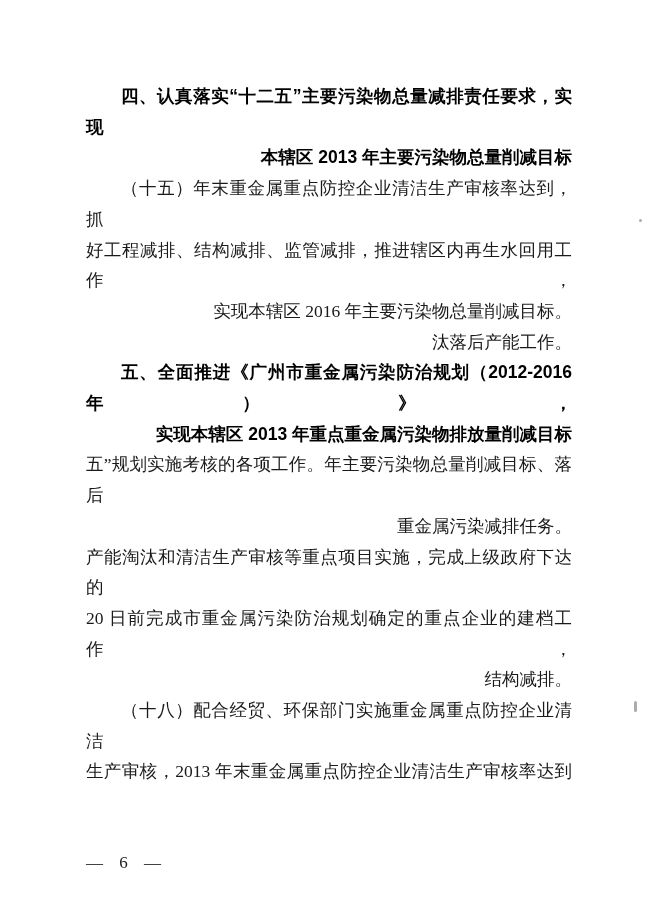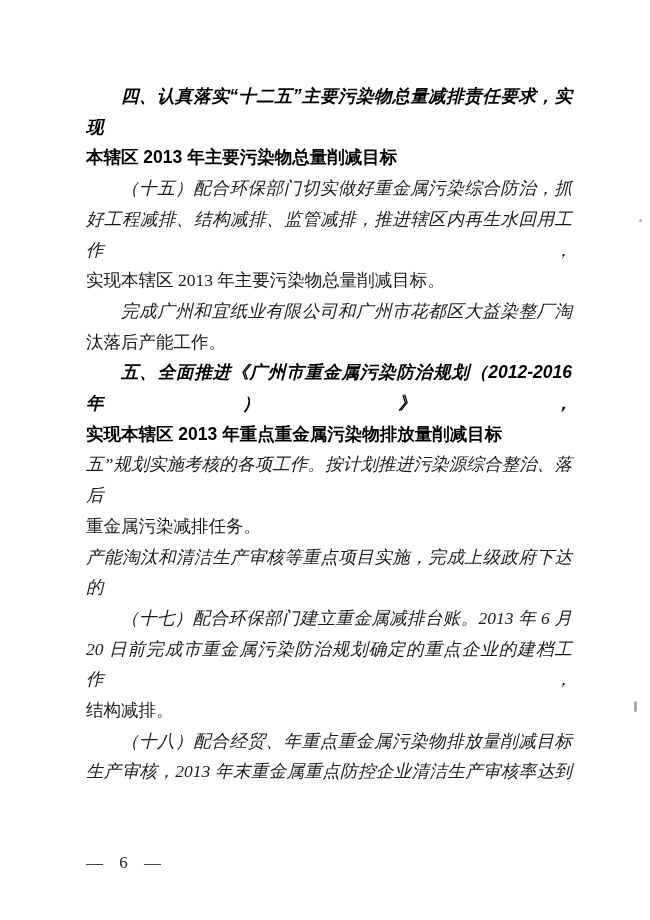--- a/index.html
+++ b/index.html
@@ -19,26 +19,25 @@
     position: absolute;
     left: 86px;
     top: 81px;
     width: 486px;
     font-size: 17.5px;
     line-height: 30.7px;
     color: #1a1a1a;
   }
   .line {
     white-space: pre-wrap;
-    text-align: left;
+    text-align: right;
   }
   .line.justify {
     text-align: justify;
     text-align-last: justify;
-    font-style: italic;
   }
   .line.indent {
     text-indent: 35px;
   }
   .line.heading {
     font-family: "Liberation Sans", "DejaVu Sans", sans-serif;
     font-weight: 700;
     color: #000000;
   }
   .page-number {
@@ -58,32 +57,30 @@
   .speck-1 { left: 639px; top: 219px; width: 3px; height: 3px; border-radius: 50%; }
   .speck-2 { left: 634px; top: 701px; width: 3px; height: 11px; border-radius: 2px; }
 </style>
 </head>
 <body>
 
 <div class="page">
   <div class="text-block">
       <div class="line heading indent justify">四、认真落实“十二五”主要污染物总量减排责任要求，实现</div>
       <div class="line heading">本辖区 2013 年主要污染物总量削减目标</div>
-      <div class="line indent justify">（十五）配合环保部门切实做好重金属污染综合防治，抓</div>
+      <div class="line indent justify">（十五）年末重金属重点防控企业清洁生产审核率达到，抓</div>
       <div class="line justify">好工程减排、结构减排、监管减排，推进辖区内再生水回用工作，</div>
-      <div class="line">实现本辖区 2013 年主要污染物总量削减目标。</div>
-      <div class="line indent justify">完成广州和宜纸业有限公司和广州市花都区大益染整厂淘</div>
+      <div class="line">实现本辖区 2016 年主要污染物总量削减目标。</div>
       <div class="line">汰落后产能工作。</div>
       <div class="line heading indent justify">五、全面推进《广州市重金属污染防治规划（2012-2016 年）》，</div>
       <div class="line heading">实现本辖区 2013 年重点重金属污染物排放量削减目标</div>
-      <div class="line justify">五”规划实施考核的各项工作。按计划推进污染源综合整治、落后</div>
+      <div class="line justify">五”规划实施考核的各项工作。年主要污染物总量削减目标、落后</div>
       <div class="line">重金属污染减排任务。</div>
       <div class="line justify">产能淘汰和清洁生产审核等重点项目实施，完成上级政府下达的</div>
-      <div class="line indent justify">（十七）配合环保部门建立重金属减排台账。2013 年 6 月</div>
       <div class="line justify">20 日前完成市重金属污染防治规划确定的重点企业的建档工作，</div>
       <div class="line">结构减排。</div>
-      <div class="line indent justify">（十八）配合经贸、年重点重金属污染物排放量削减目标</div>
+      <div class="line indent justify">（十八）配合经贸、环保部门实施重金属重点防控企业清洁</div>
       <div class="line justify">生产审核，2013 年末重金属重点防控企业清洁生产审核率达到</div>
     </div>
   <div class="page-number">— 6 —</div>
   <div class="speck speck-1"></div>
   <div class="speck speck-2"></div>
 </div>
 
 </body></html>

